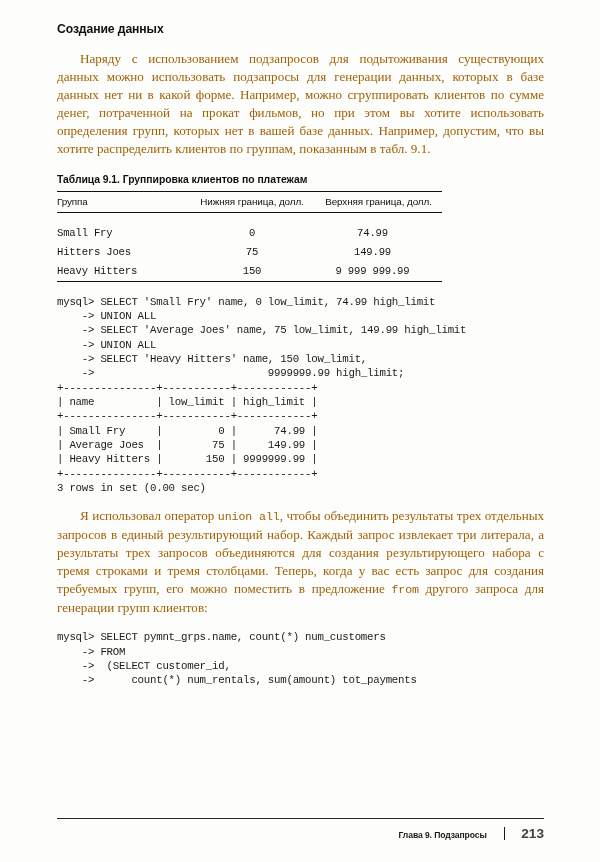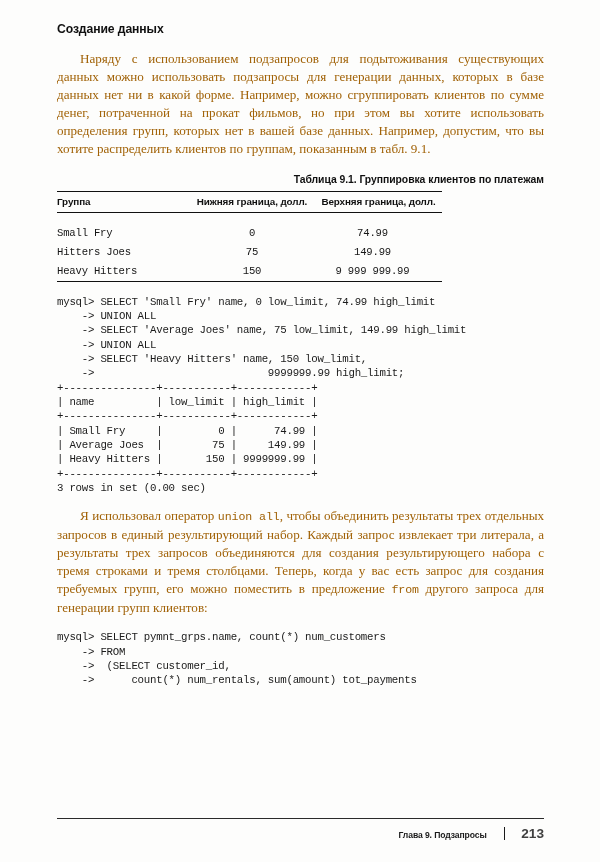--- a/index.html
+++ b/index.html
@@ -63,31 +63,30 @@
   
   .table-block { margin-top: 16px; }
 
   .table-caption {
     font-family: "Liberation Sans", "DejaVu Sans", sans-serif;
     font-weight: bold;
     font-size: 10.4px;
     color: #101010;
     margin-bottom: 6px;
     letter-spacing: -0.05px;
-    text-align: right;
   }
 
   table.data-table {
     border-collapse: collapse;
     width: 385px;
     table-layout: fixed;
   }
   table.data-table thead th {
     font-family: "Liberation Sans", "DejaVu Sans", sans-serif;
-    font-weight: bold;
+    font-weight: normal;
     font-size: 9.9px;
     color: #101010;
     padding: 4px 0 5px 0;
     letter-spacing: -0.1px;
     border-top: 1.4px solid #111;
     border-bottom: 1.2px solid #111;
   }
   table.data-table thead th.c-group { text-align: left; width: 132px; }
   table.data-table thead th.c-low   { text-align: center; width: 126px; }
   table.data-table thead th.c-high  { text-align: center; width: 127px; }

